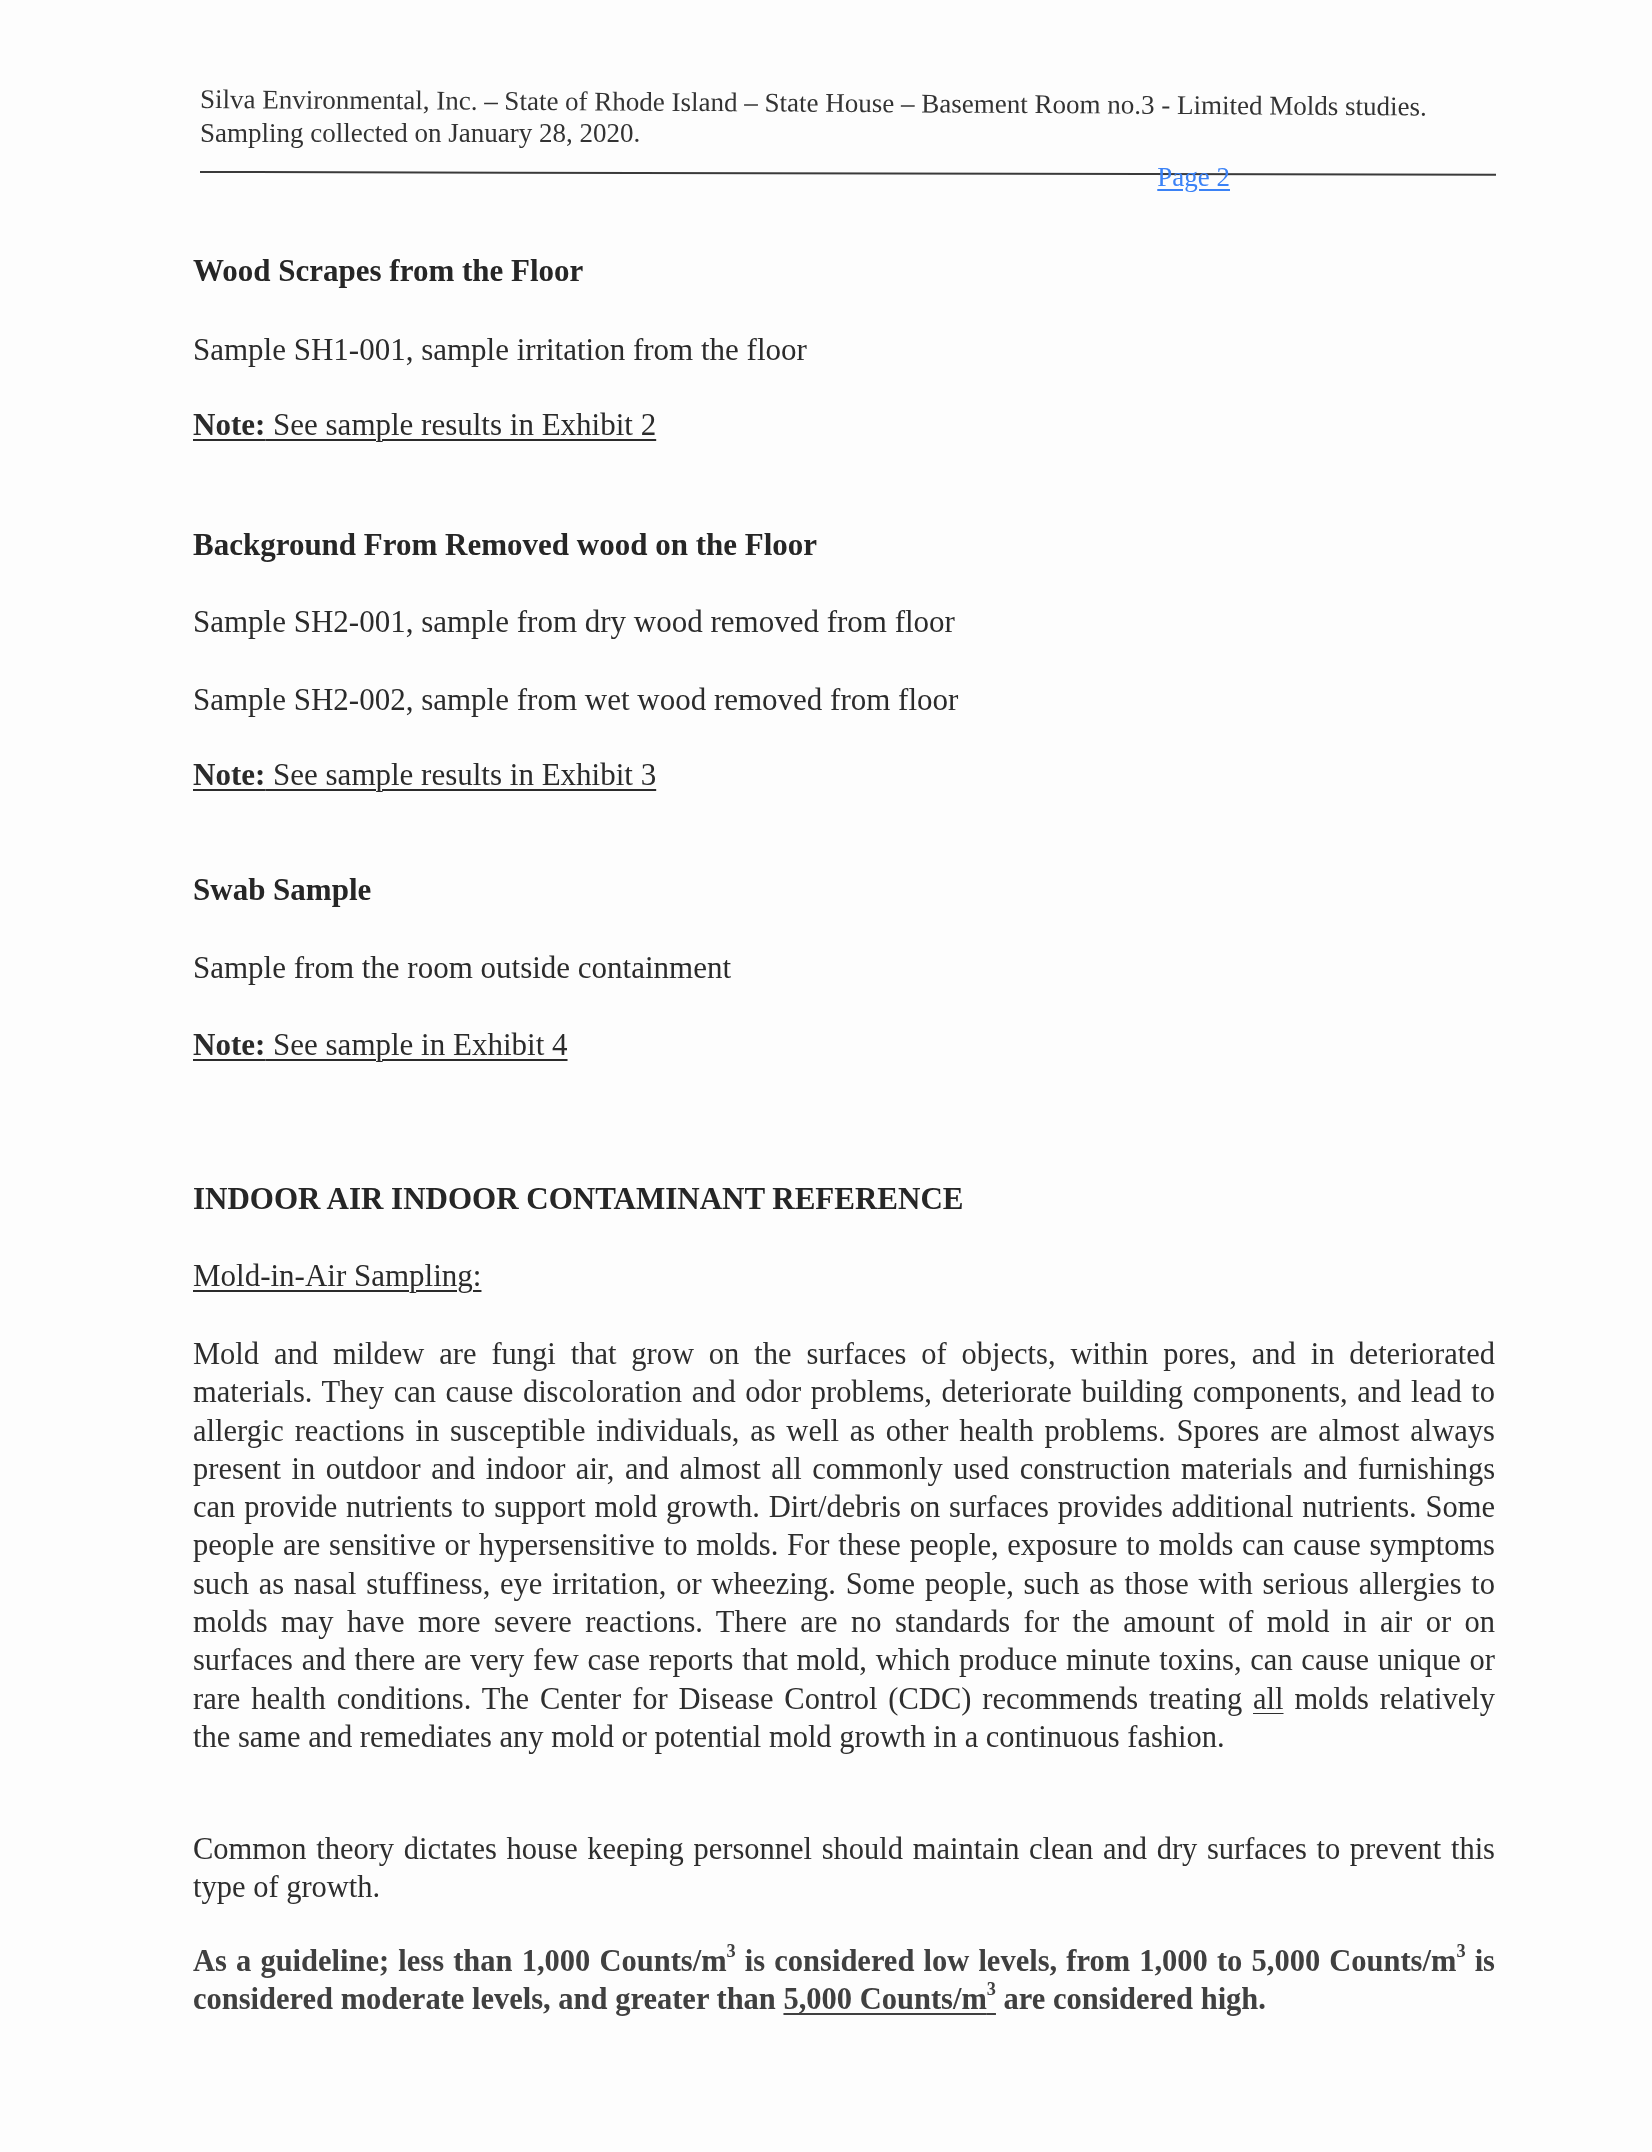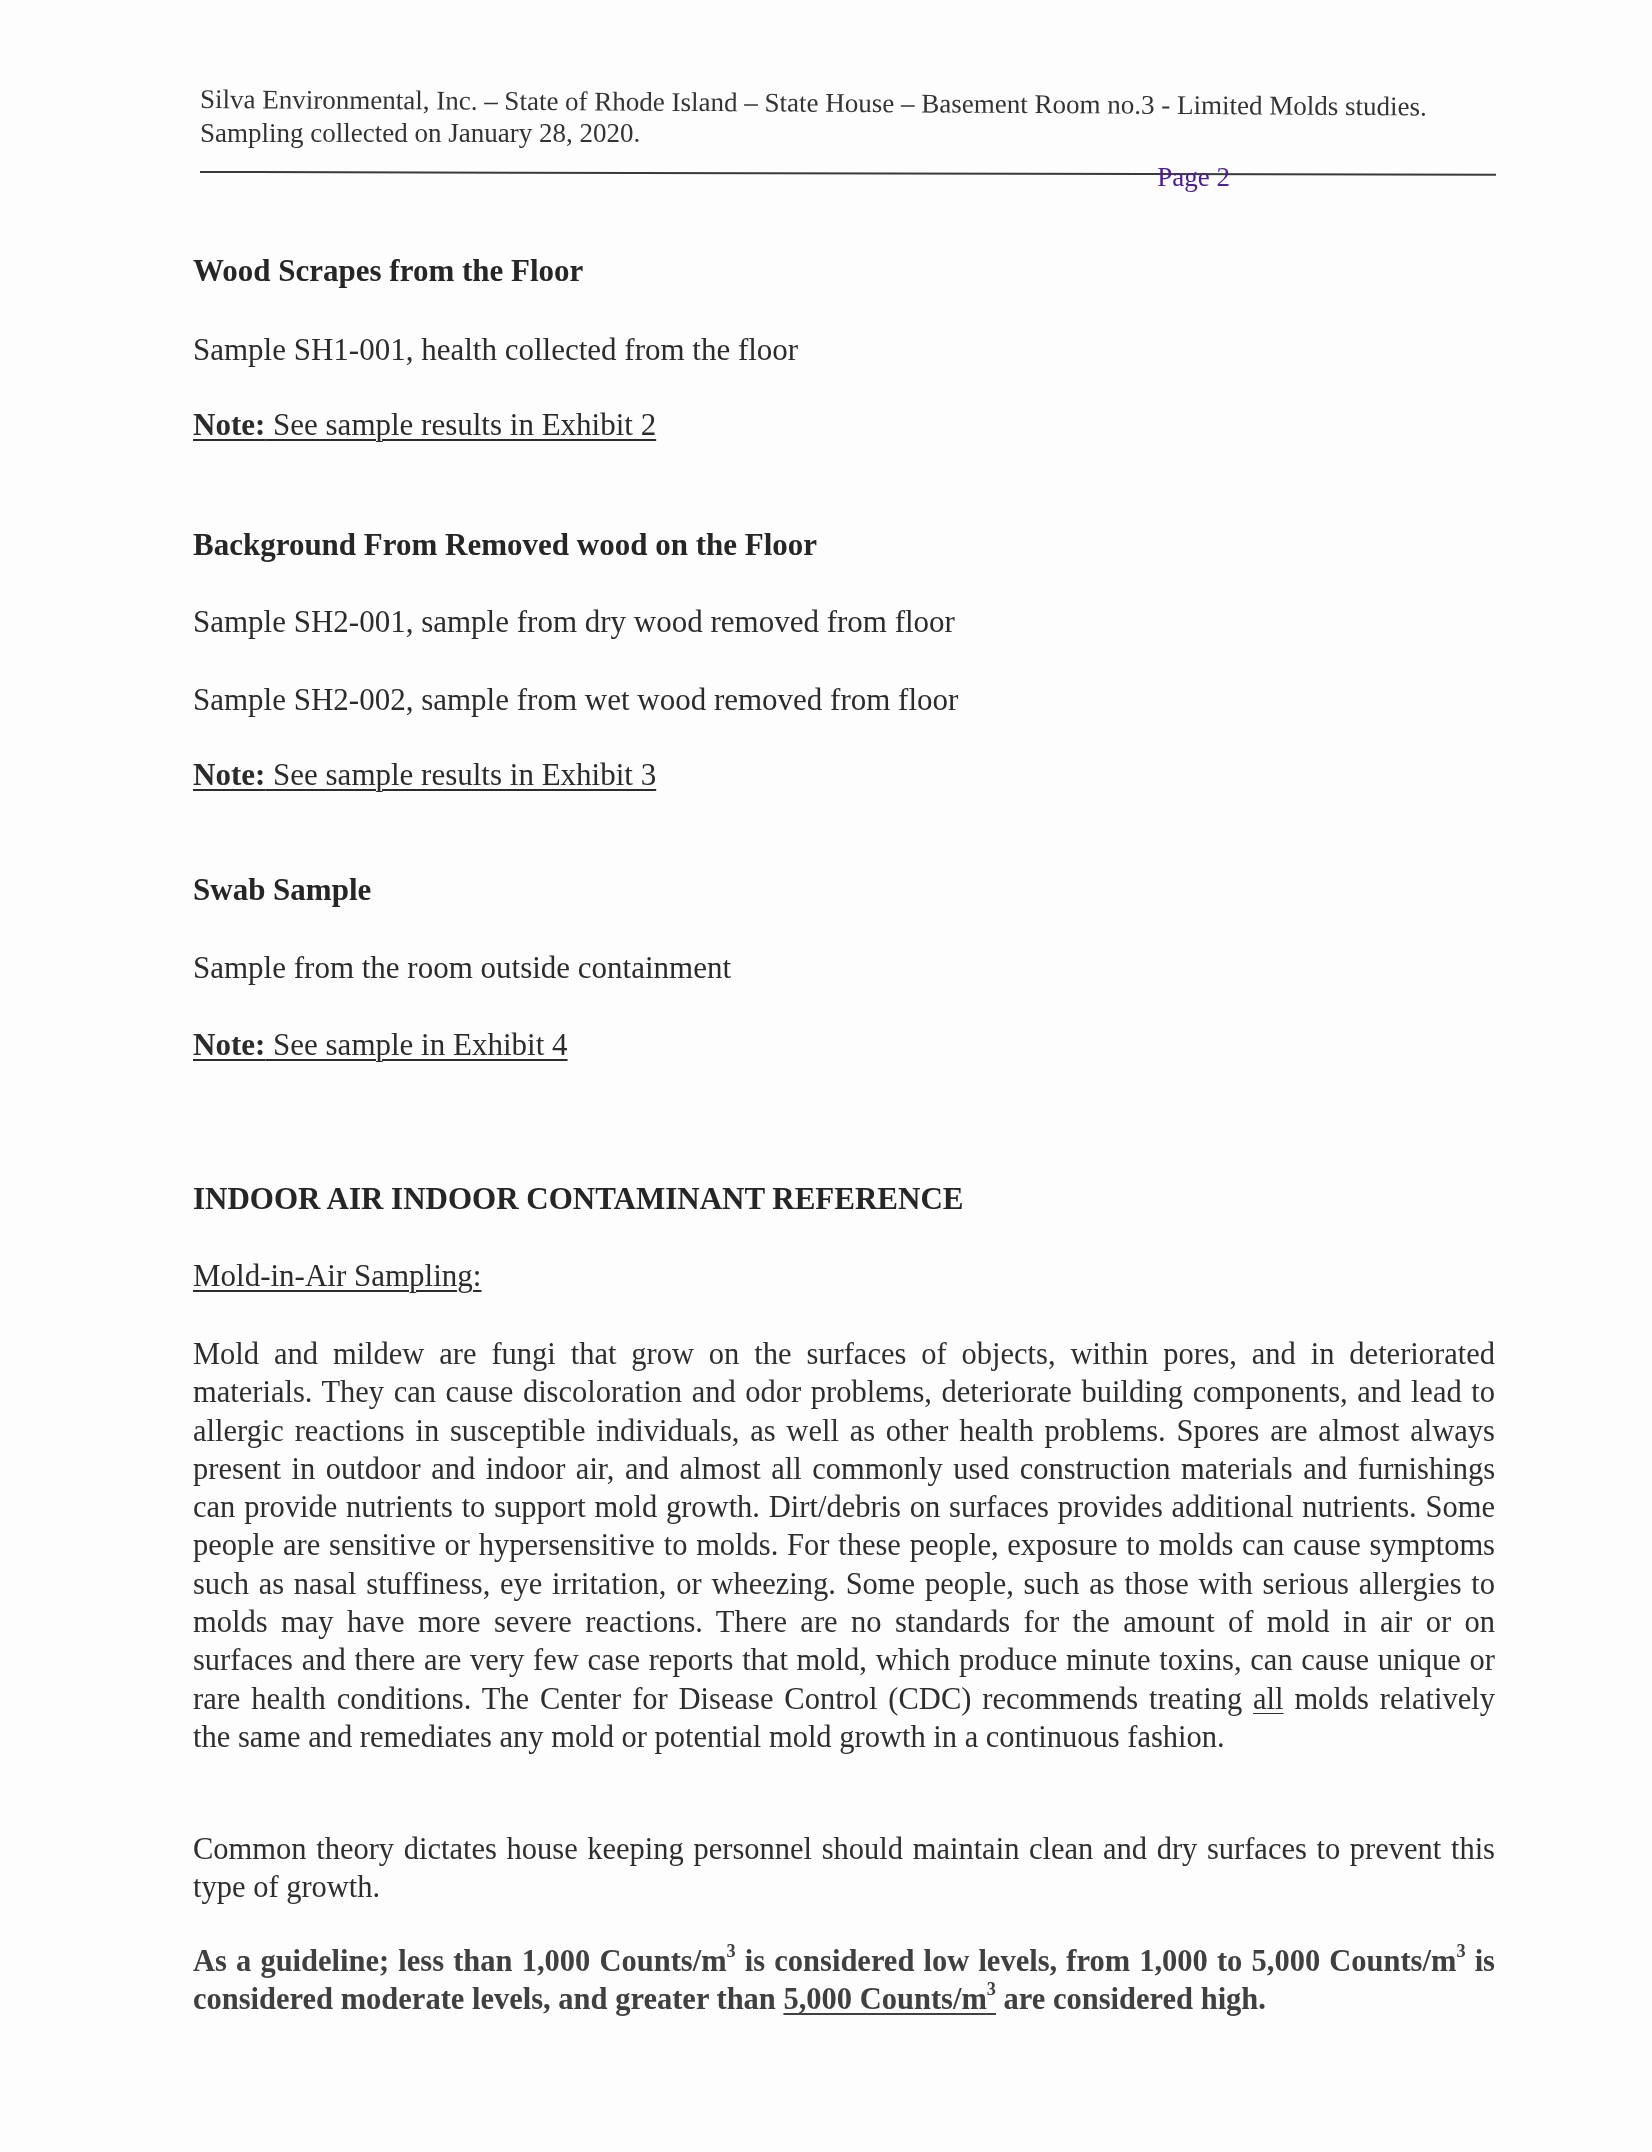--- a/index.html
+++ b/index.html
@@ -41,21 +41,22 @@
       background: #3a3a3a;
       transform: rotate(0.12deg);
       transform-origin: left center;
     }
     .pageno {
       position: absolute;
       right: 154px;
       top: 160px;
       font-size: 27px;
       line-height: 34px;
-      color: #4c1d95;
+      color: #3b82f6;
+      text-decoration: underline;
       text-underline-offset: 3px;
     }
     .blk {
       position: absolute;
       left: 193px;
       white-space: nowrap;
       font-size: 31px;
       line-height: 38px;
     }
     .h {
@@ -84,21 +85,21 @@
 <body>
 
 <div class="page">
 
   <div id="hdr1" class="hdr">Silva Environmental, Inc. – State of Rhode Island – State House – Basement Room no.3 - Limited Molds studies.</div>
   <div id="hdr2" class="hdr">Sampling collected on January 28, 2020.</div>
   <div class="rule"></div>
   <div class="pageno">Page 2</div>
 
   <div class="blk h" style="top:252px;">Wood Scrapes from the Floor</div>
-  <div class="blk" style="top:331px;">Sample SH1-001, health collected from the floor</div>
+  <div class="blk" style="top:331px;">Sample SH1-001, sample irritation from the floor</div>
   <div class="blk u" style="top:406px;"><span class="note-label">Note:</span><span> See sample results in Exhibit 2</span></div>
 
   <div class="blk h" style="top:526px;">Background From Removed wood on the Floor</div>
   <div class="blk" style="top:603px;">Sample SH2-001, sample from dry wood removed from floor</div>
   <div class="blk" style="top:681px;">Sample SH2-002, sample from wet wood removed from floor</div>
   <div class="blk u" style="top:756px;"><span class="note-label">Note:</span><span> See sample results in Exhibit 3</span></div>
 
   <div class="blk h" style="top:871px;">Swab Sample</div>
   <div class="blk" style="top:949px;">Sample from the room outside containment</div>
   <div class="blk u" style="top:1026px;"><span class="note-label">Note:</span><span> See sample in Exhibit 4</span></div>

